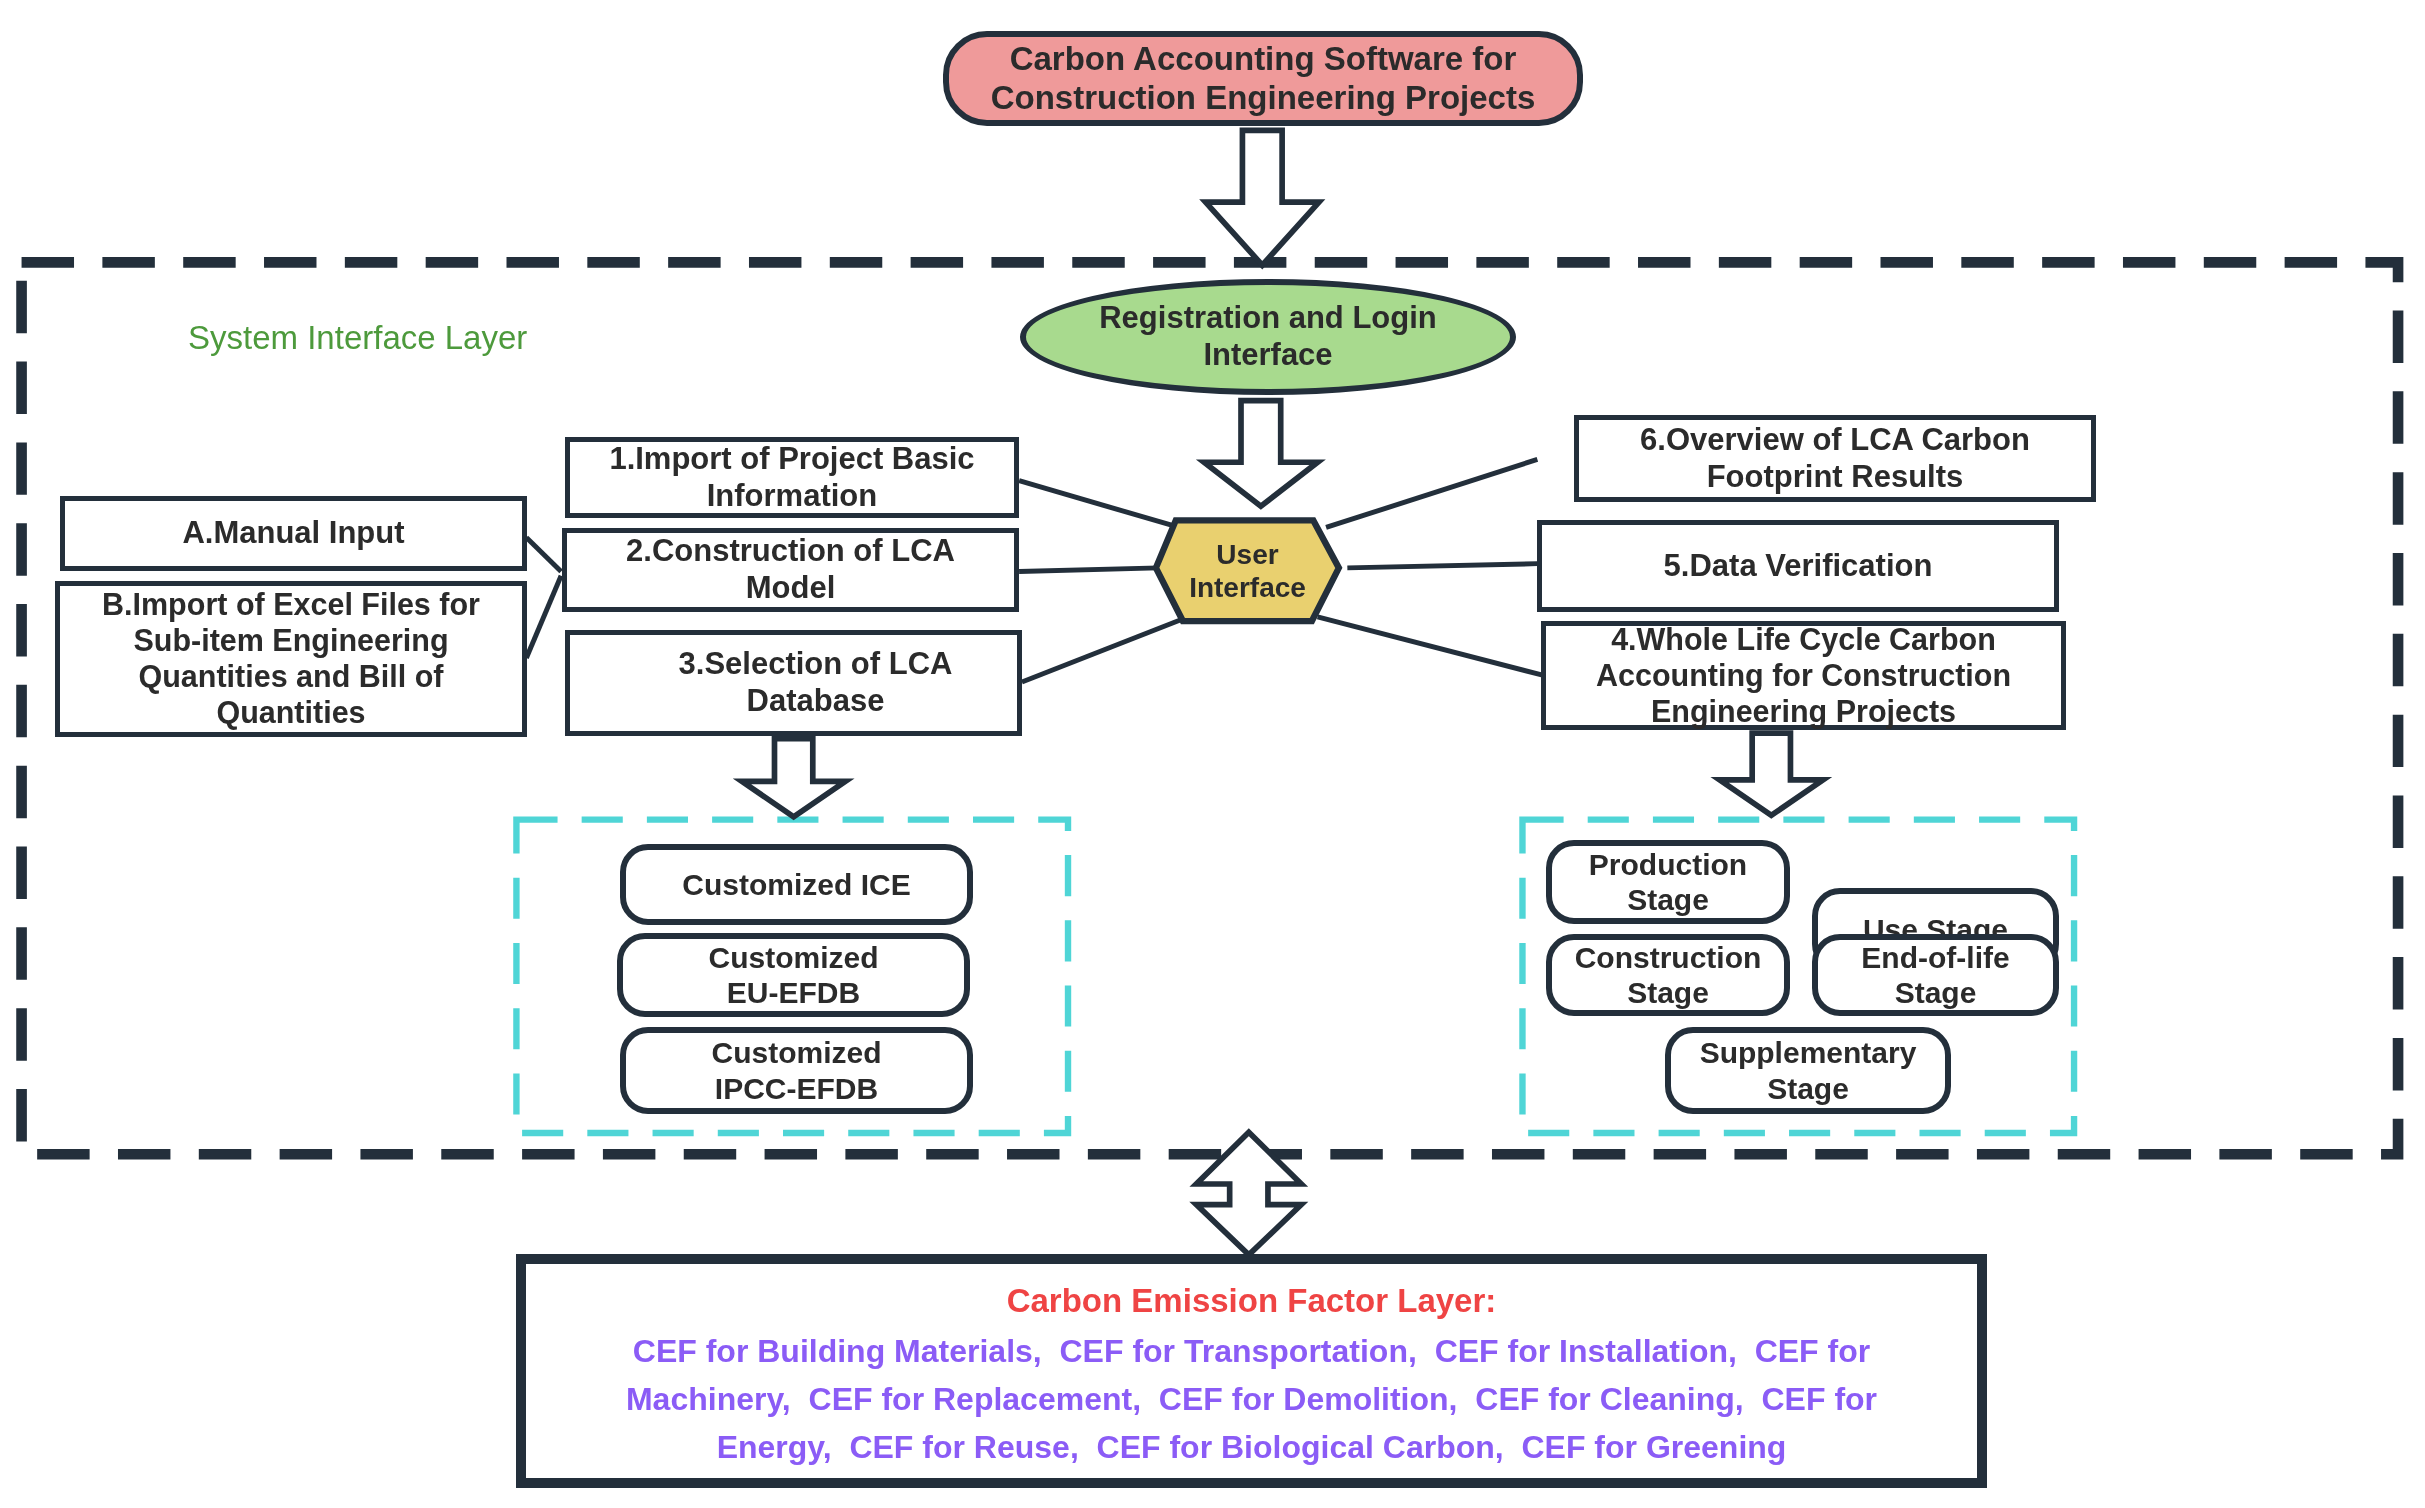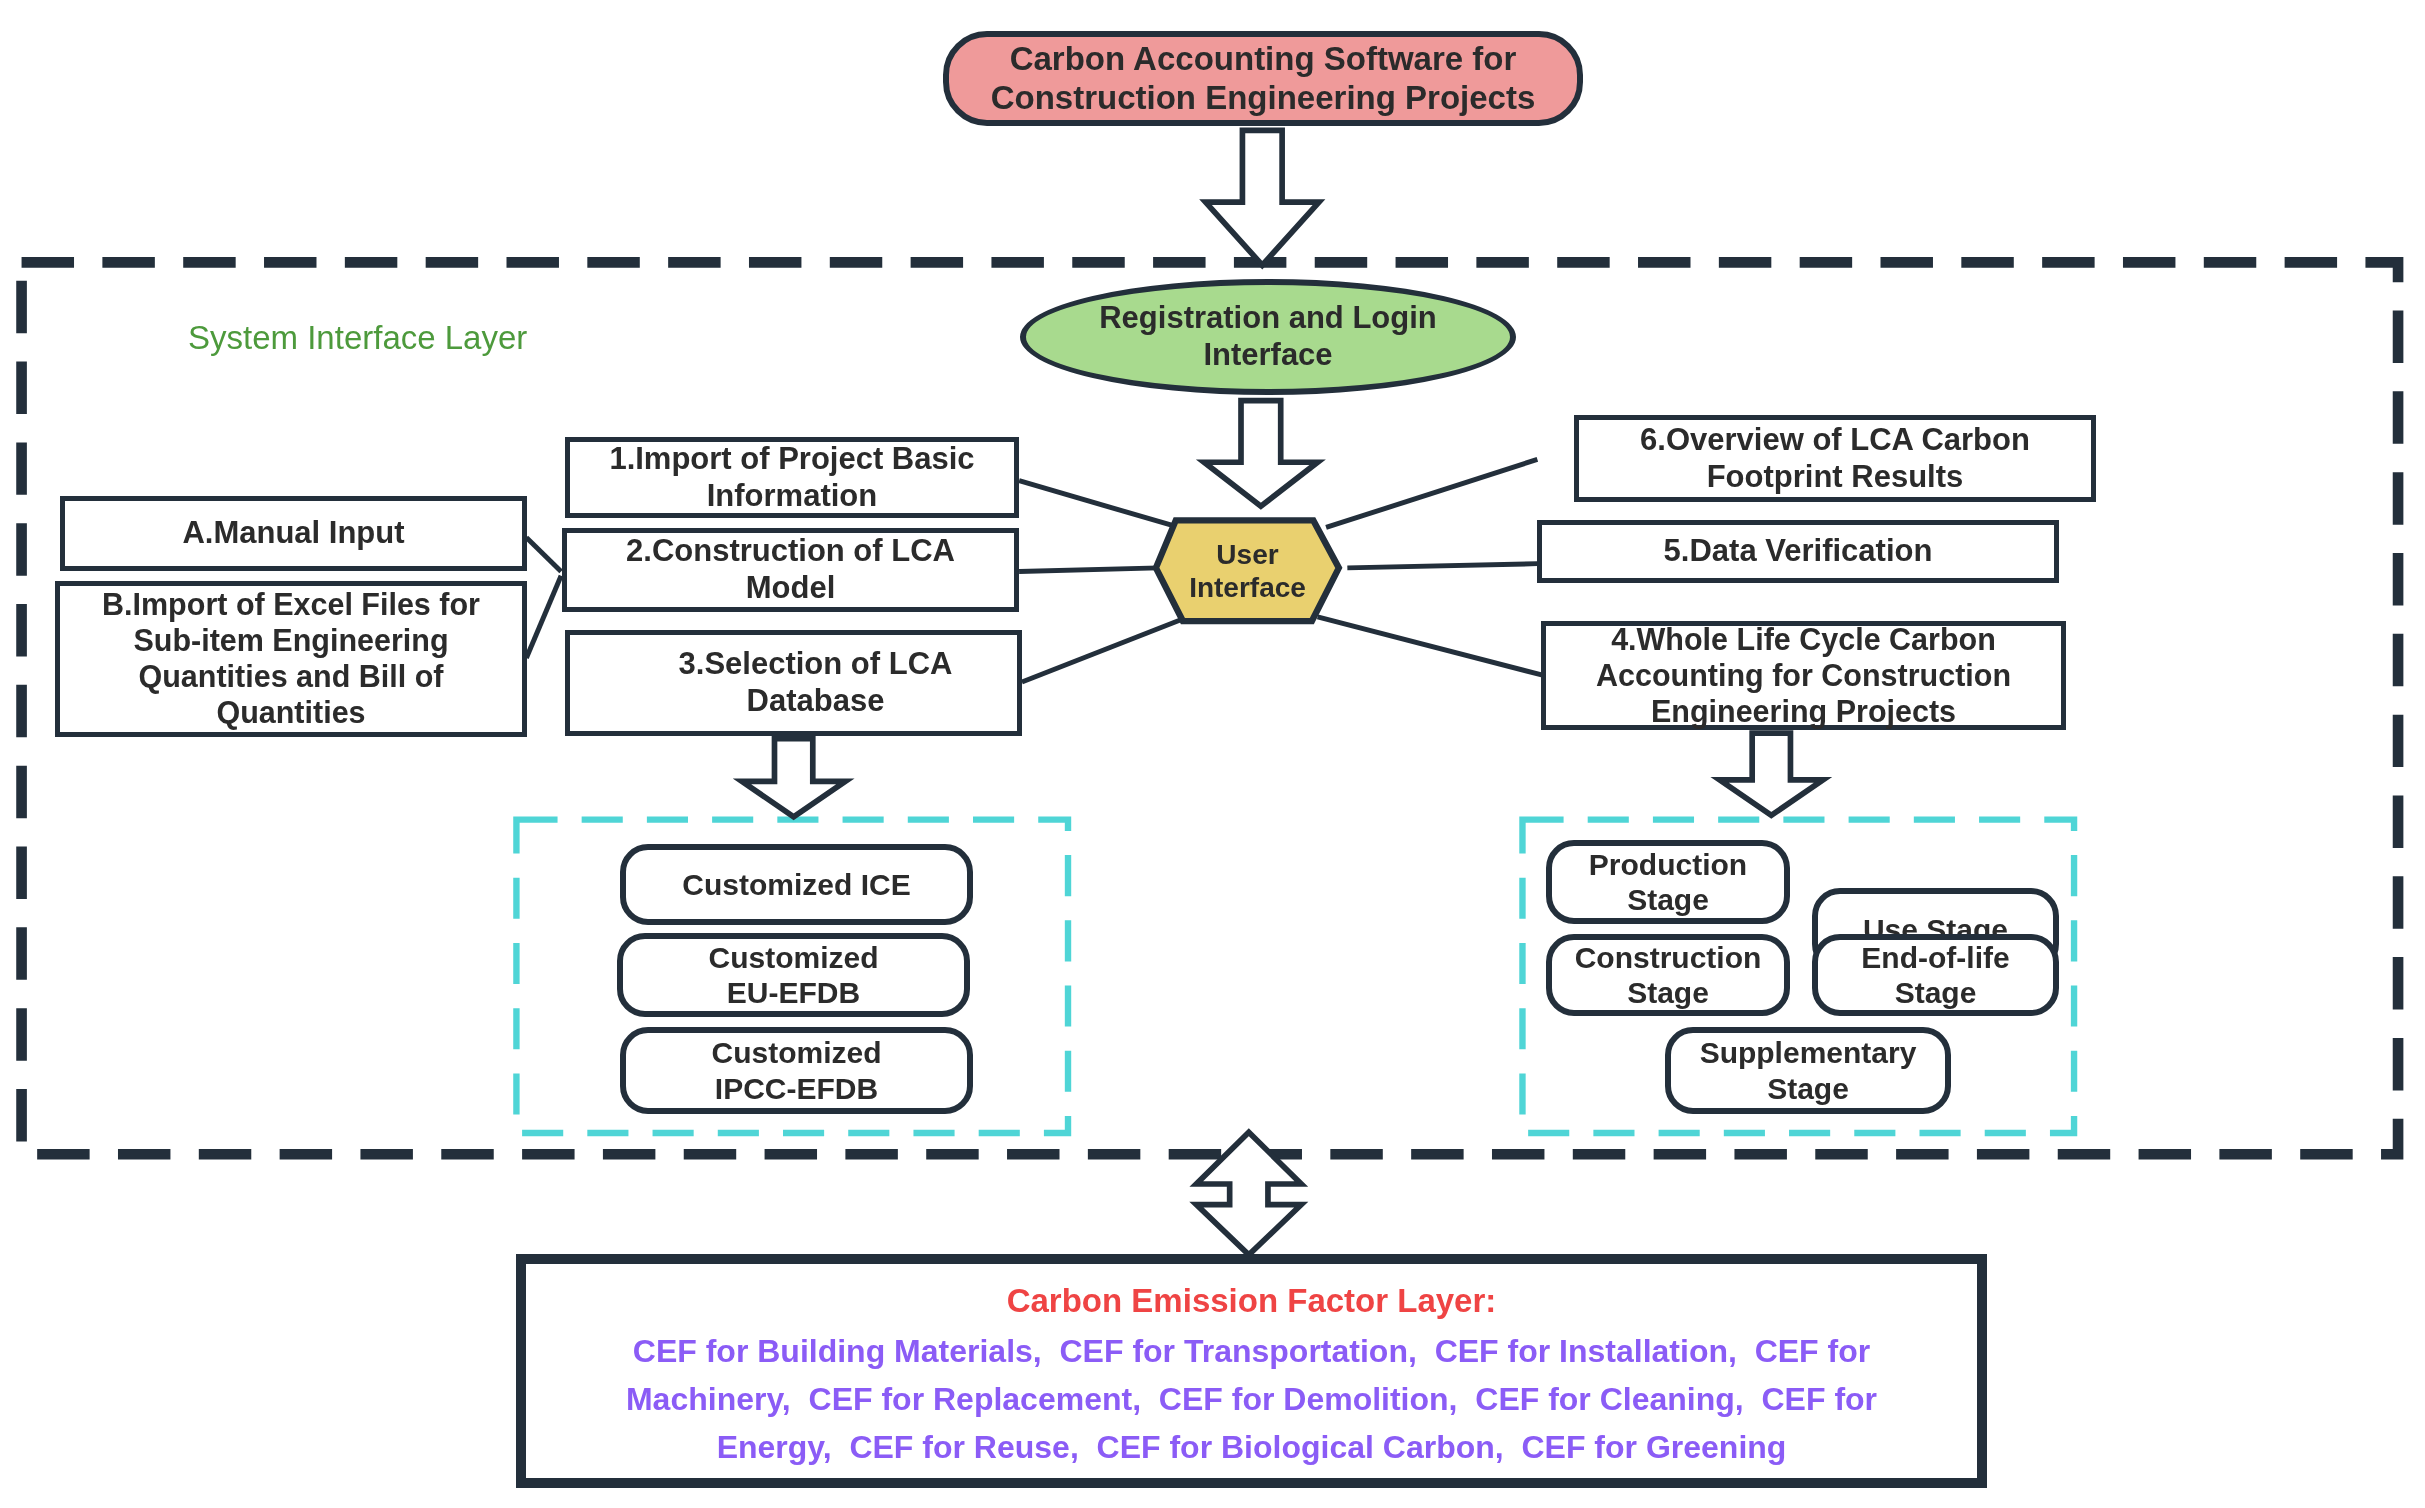--- a/index.html
+++ b/index.html
@@ -87,21 +87,21 @@
 
   <div class="node" style="left:565px;top:437px;width:454px;height:81px;font-size:31px;">1.Import of Project Basic
 Information</div>
   <div class="node" style="left:562px;top:528px;width:457px;height:84px;font-size:31px;">2.Construction of LCA
 Model</div>
   <div class="node" style="left:565px;top:630px;width:457px;height:106px;font-size:31px;padding-left:44px;">3.Selection of LCA
 Database</div>
 
   <div class="node" style="left:1537px;top:415px;width:522px;height:87px;font-size:31px;margin-left:37px;">6.Overview of LCA Carbon
 Footprint Results</div>
-  <div class="node" style="left:1537px;top:520px;width:522px;height:63px;font-size:31px;">5.Data Verification</div>
+  <div class="node" style="left:1537px;top:520px;width:522px;height:92px;font-size:31px;">5.Data Verification</div>
   <div class="node" style="left:1541px;top:621px;width:525px;height:109px;font-size:30.5px;">4.Whole Life Cycle Carbon
 Accounting for Construction
 Engineering Projects</div>
 
   <div class="node round" style="left:620px;top:844px;width:353px;height:81px;font-size:30px;">Customized ICE</div>
   <div class="node round" style="left:617px;top:933px;width:353px;height:84px;font-size:30px;">Customized
 EU-EFDB</div>
   <div class="node round" style="left:620px;top:1027px;width:353px;height:87px;font-size:30px;">Customized
 IPCC-EFDB</div>
 

